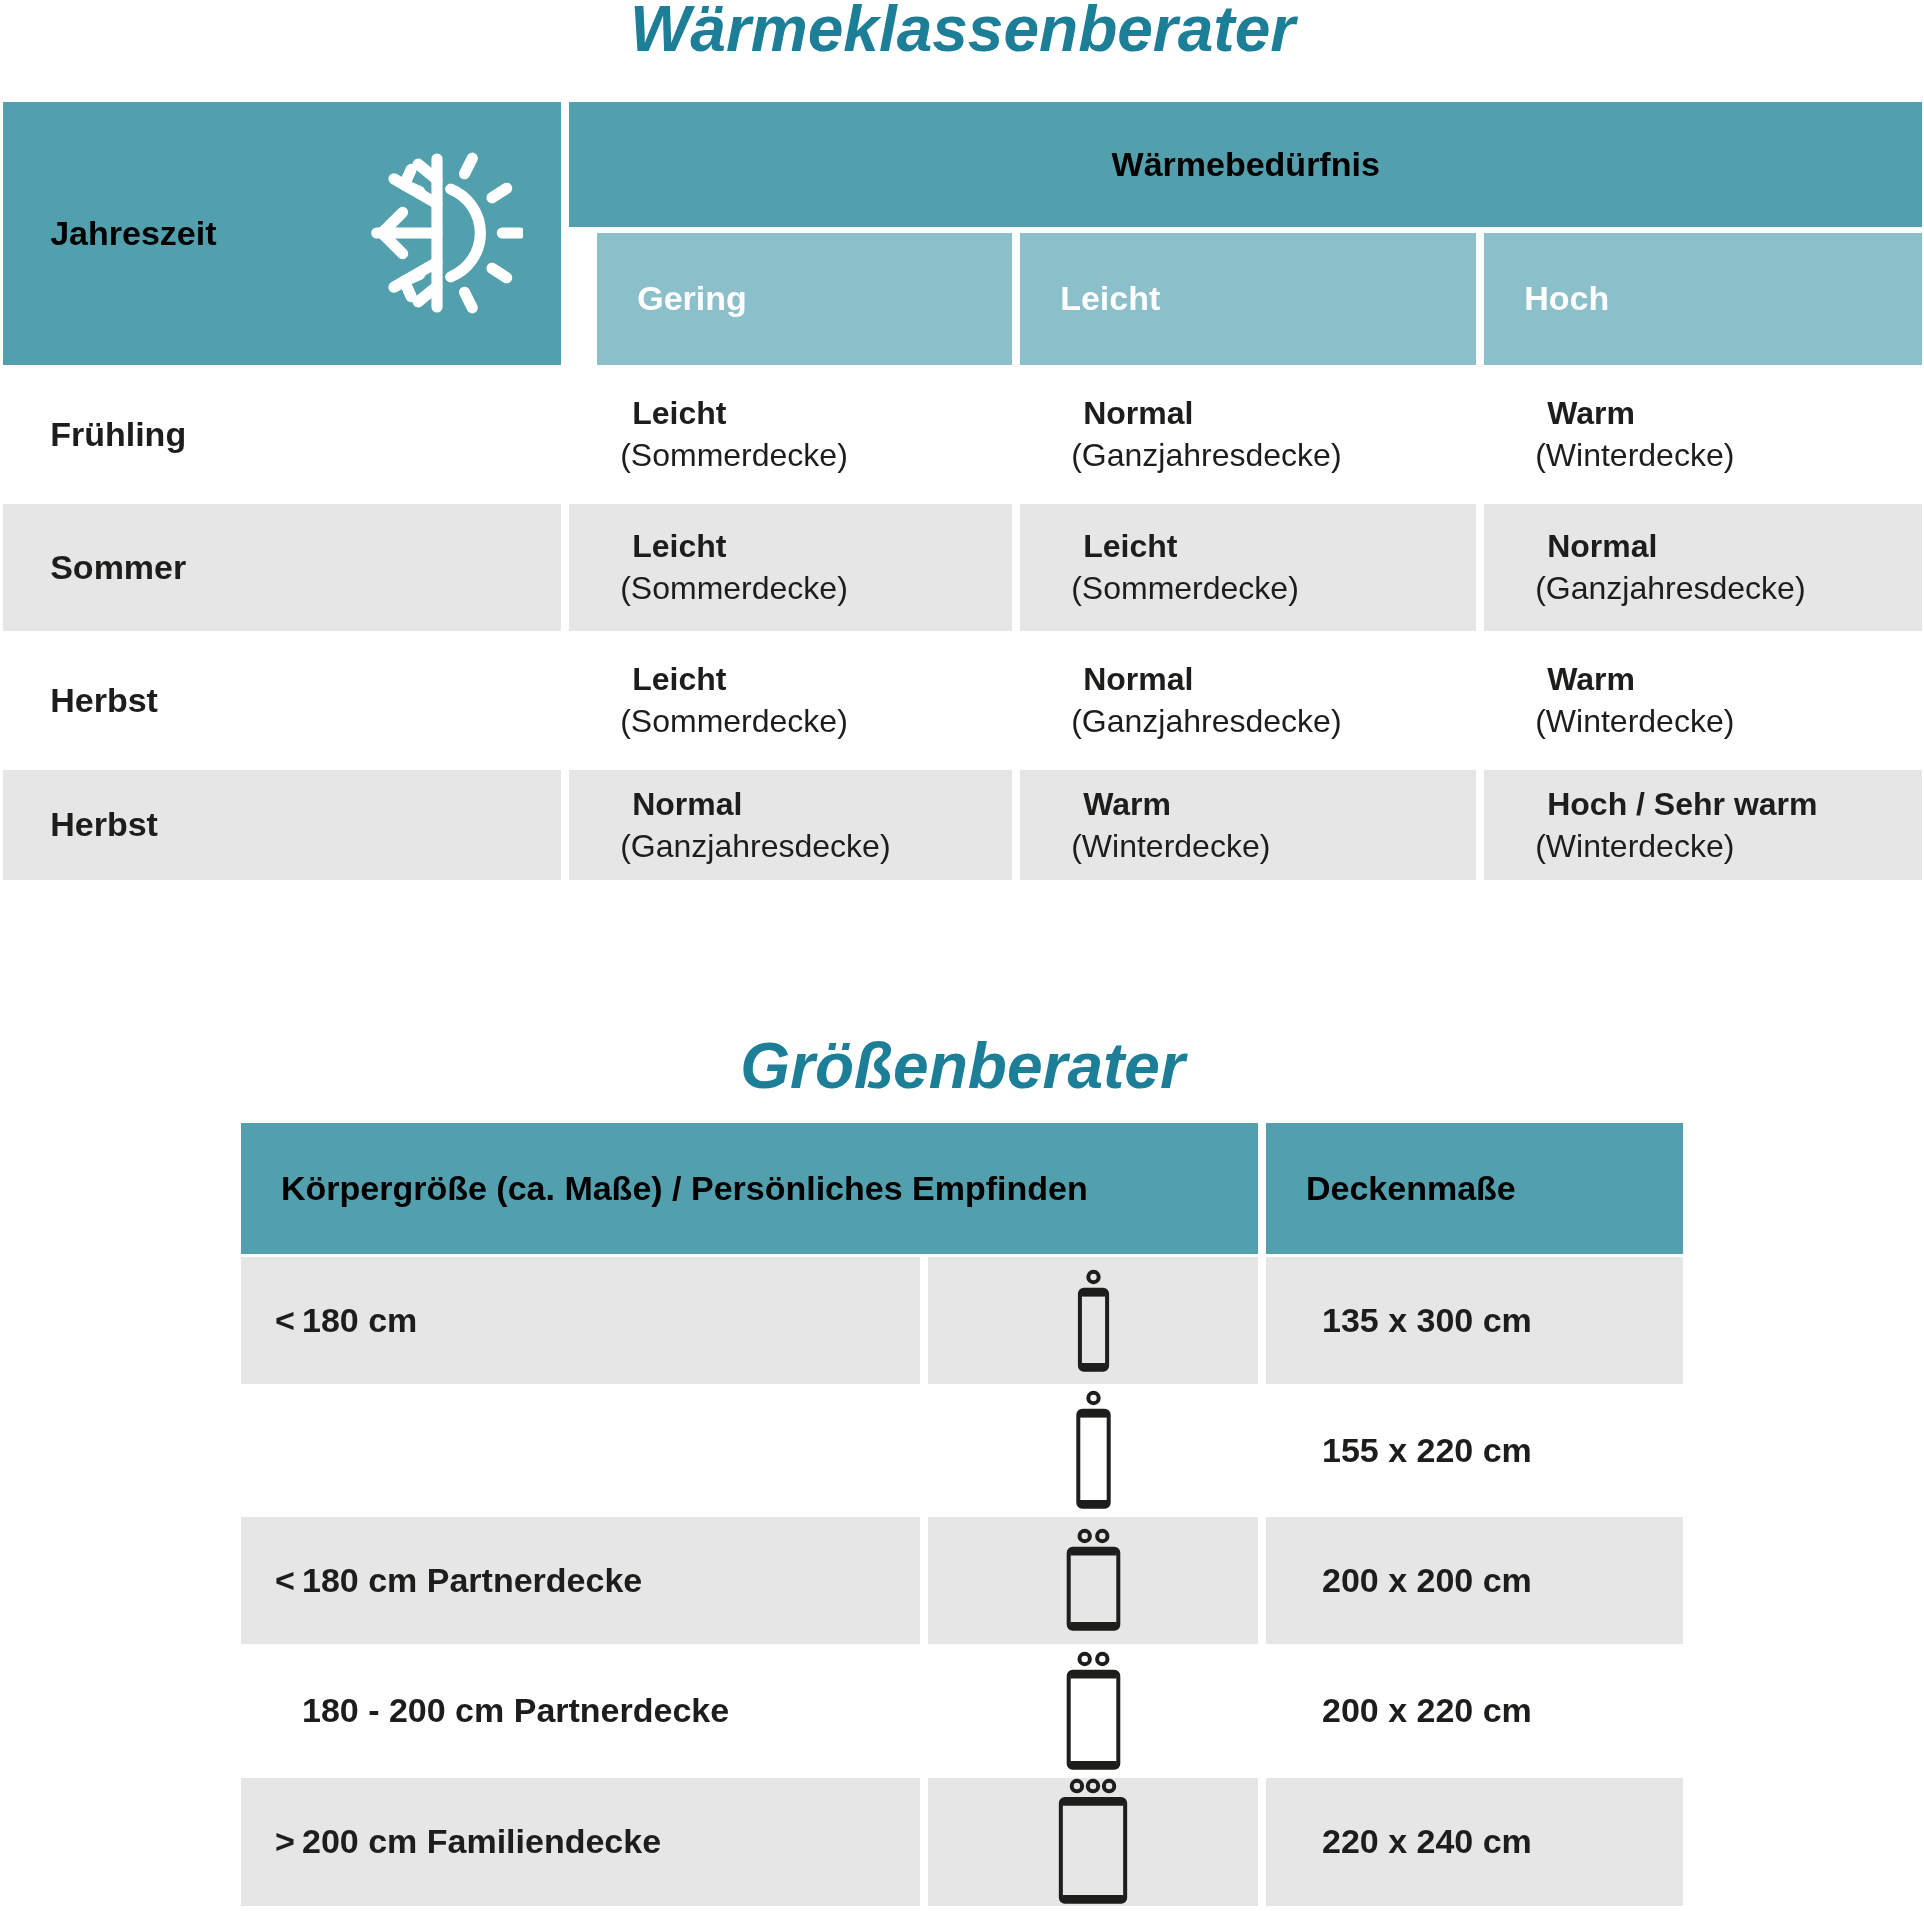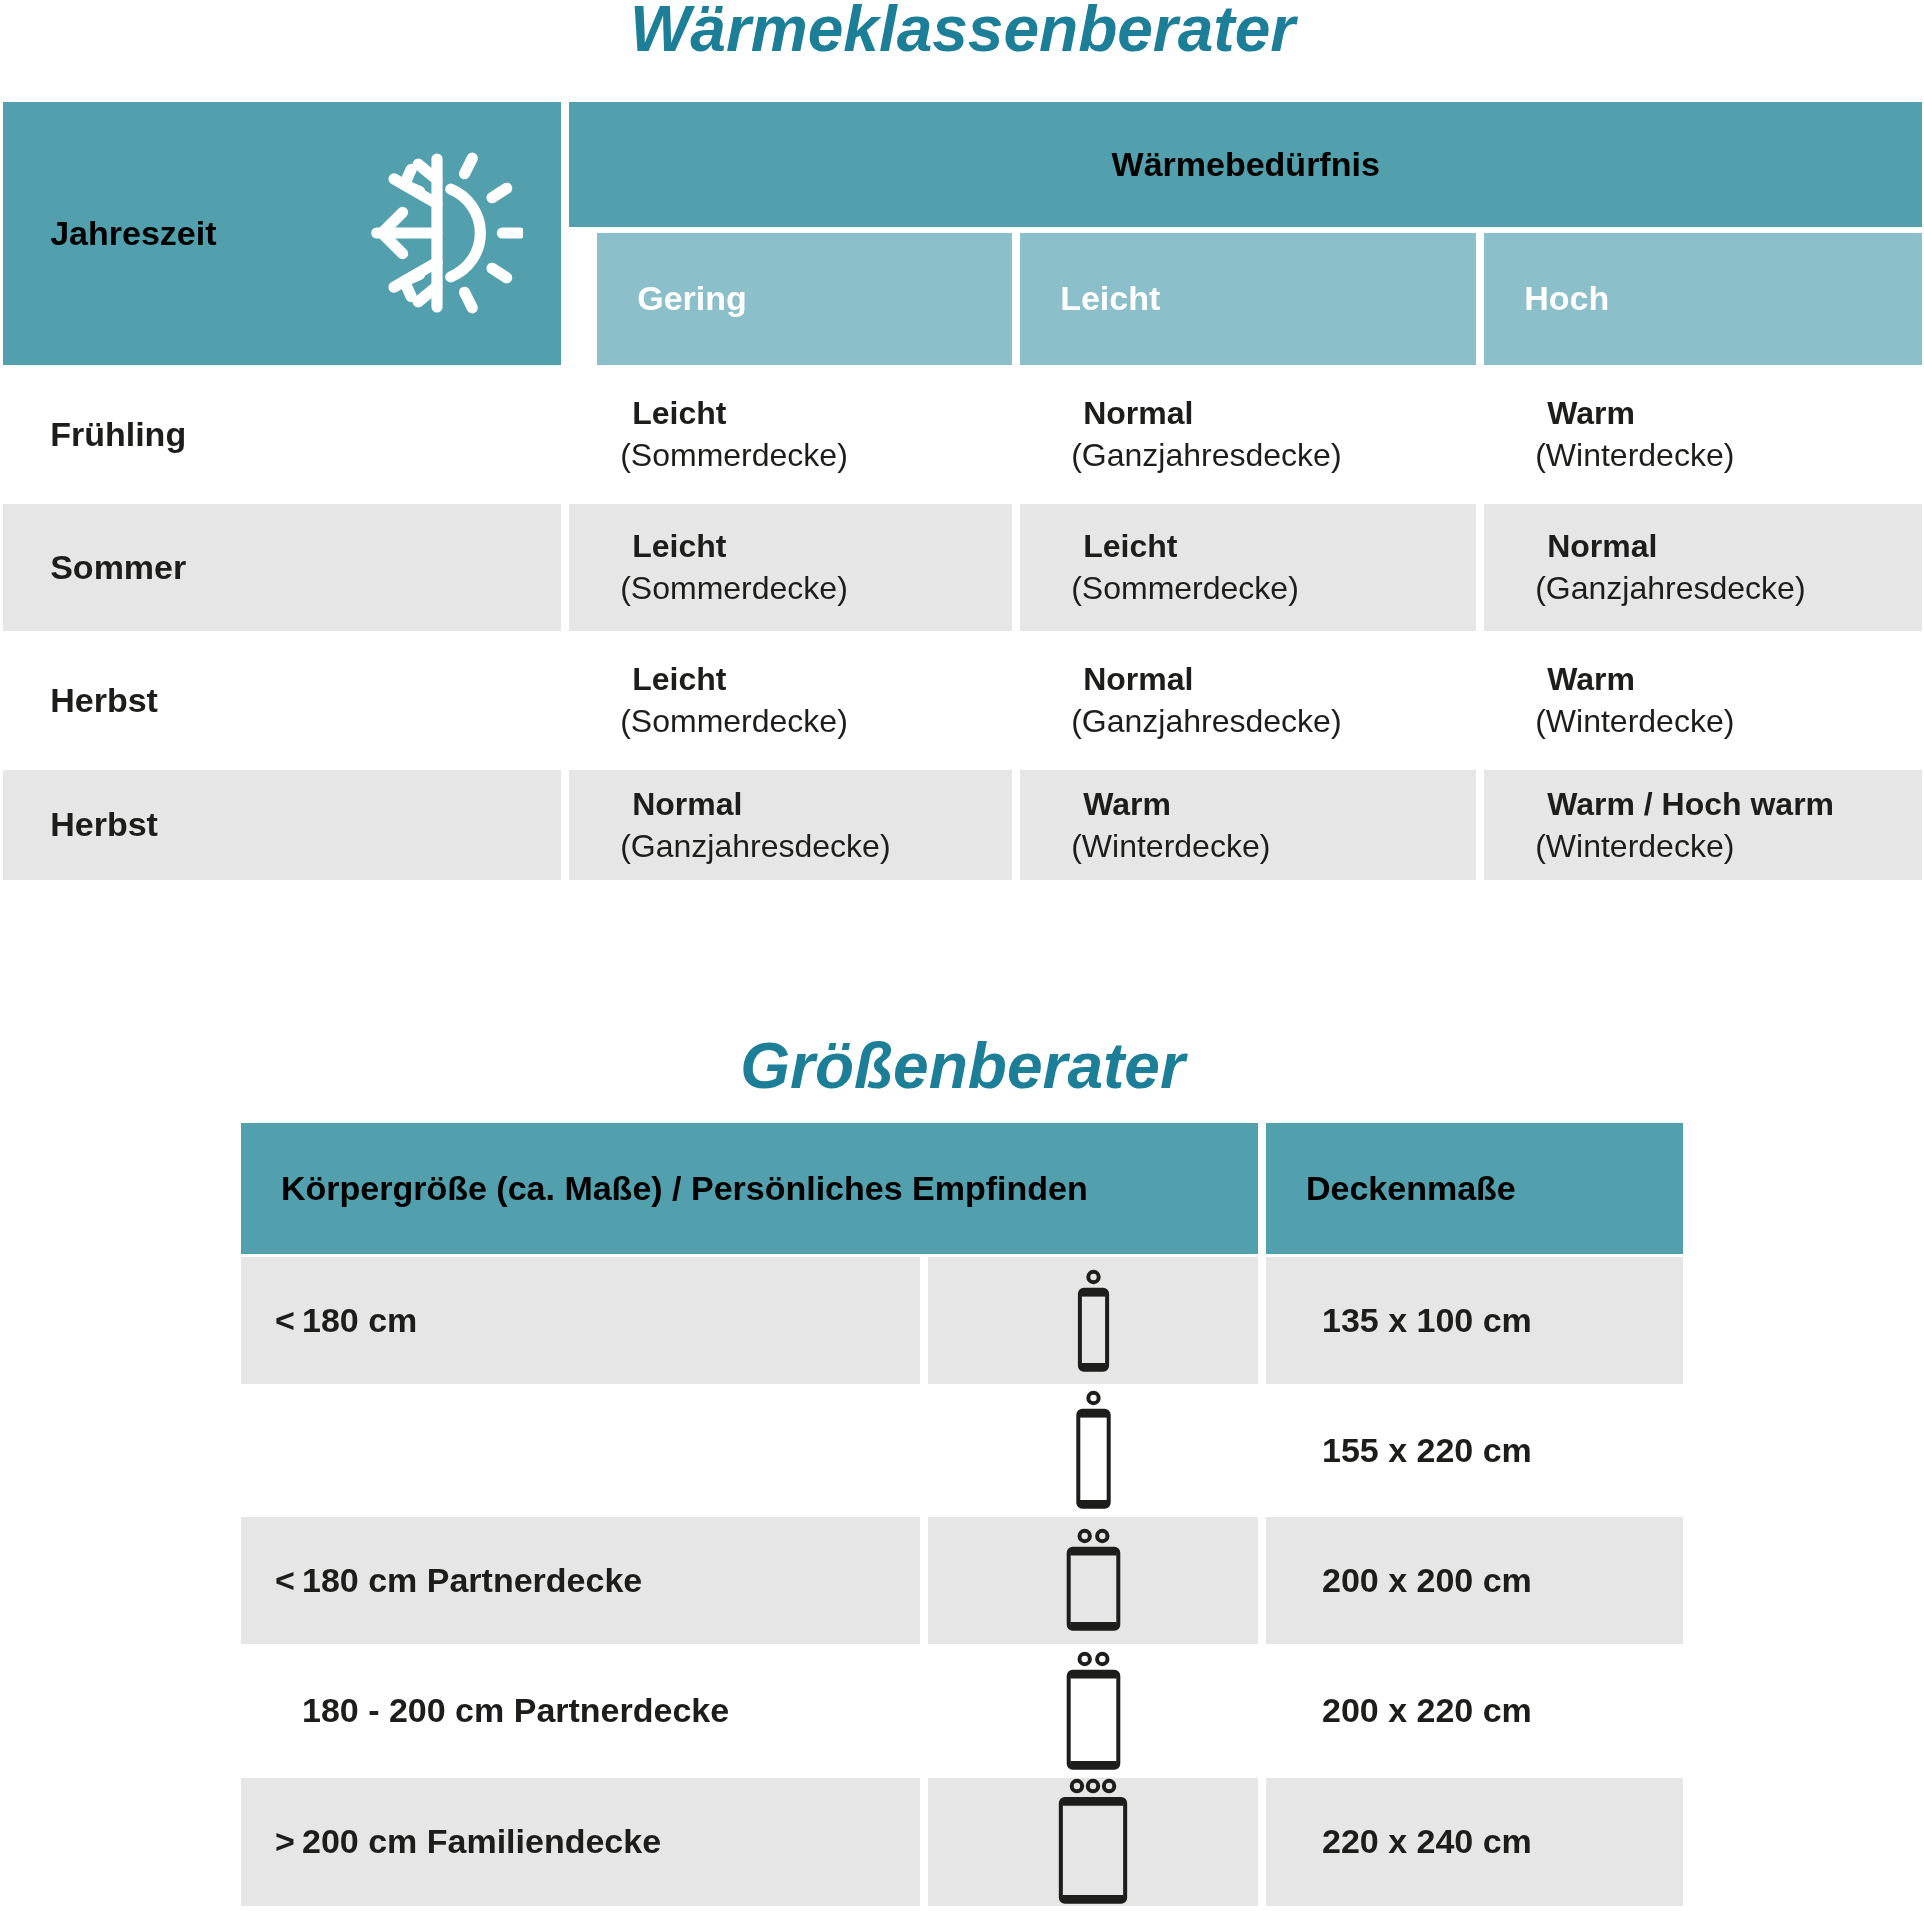--- a/index.html
+++ b/index.html
@@ -140,21 +140,21 @@
     <div class="cell gray season" style="grid-area:6/1">Herbst</div>
     <div class="cell gray combo" style="grid-area:6/2">
       <span class="lv">Normal</span>
       <span class="dt">(Ganzjahresdecke)</span>
     </div>
     <div class="cell gray combo" style="grid-area:6/3">
       <span class="lv">Warm</span>
       <span class="dt">(Winterdecke)</span>
     </div>
     <div class="cell gray combo" style="grid-area:6/4">
-      <span class="lv">Warm / Hoch warm</span>
+      <span class="lv">Hoch / Sehr warm</span>
       <span class="dt">(Winterdecke)</span>
     </div>
   </div>
 
   <div id="title2" class="big-title">Größenberater</div>
 
   <div class="t2">
 
     <div class="cell teal h-left">Körpergröße (ca. Maße) / Persönliches Empfinden</div>
     <div class="cell teal h-right">Deckenmaße</div>
@@ -164,21 +164,21 @@
         <span>180 cm</span>
     </div>
     <div class="cell gray t2-icon" style="grid-area:2/2">
       <svg width="45" height="104" viewBox="0 0 56 130" fill="none" stroke="#1d1d1b">
         <circle cx="28" cy="10" r="6.5" stroke-width="5"></circle>
         <rect x="11" y="26" width="34" height="100" rx="5" stroke-width="5"></rect>
         <line x1="13" y1="30.5" x2="43" y2="30.5" stroke-width="8"></line>
         <line x1="13" y1="121.5" x2="43" y2="121.5" stroke-width="8"></line>
       </svg>
     </div>
-    <div class="cell gray t2-size" style="grid-area:2/3">135 x 100 cm</div>
+    <div class="cell gray t2-size" style="grid-area:2/3">135 x 300 cm</div>
 
     <div class="cell white t2-icon" style="grid-area:3/2">
       <svg width="47" height="120" viewBox="0 0 58 150" fill="none" stroke="#1d1d1b">
         <circle cx="29" cy="10" r="6.5" stroke-width="5"></circle>
         <rect x="10" y="26" width="38" height="120" rx="5" stroke-width="5"></rect>
         <line x1="12" y1="30.5" x2="46" y2="30.5" stroke-width="8"></line>
         <line x1="12" y1="141.5" x2="46" y2="141.5" stroke-width="8"></line>
       </svg>
     </div>
     <div class="cell white t2-size" style="grid-area:3/3">155 x 220 cm</div>

